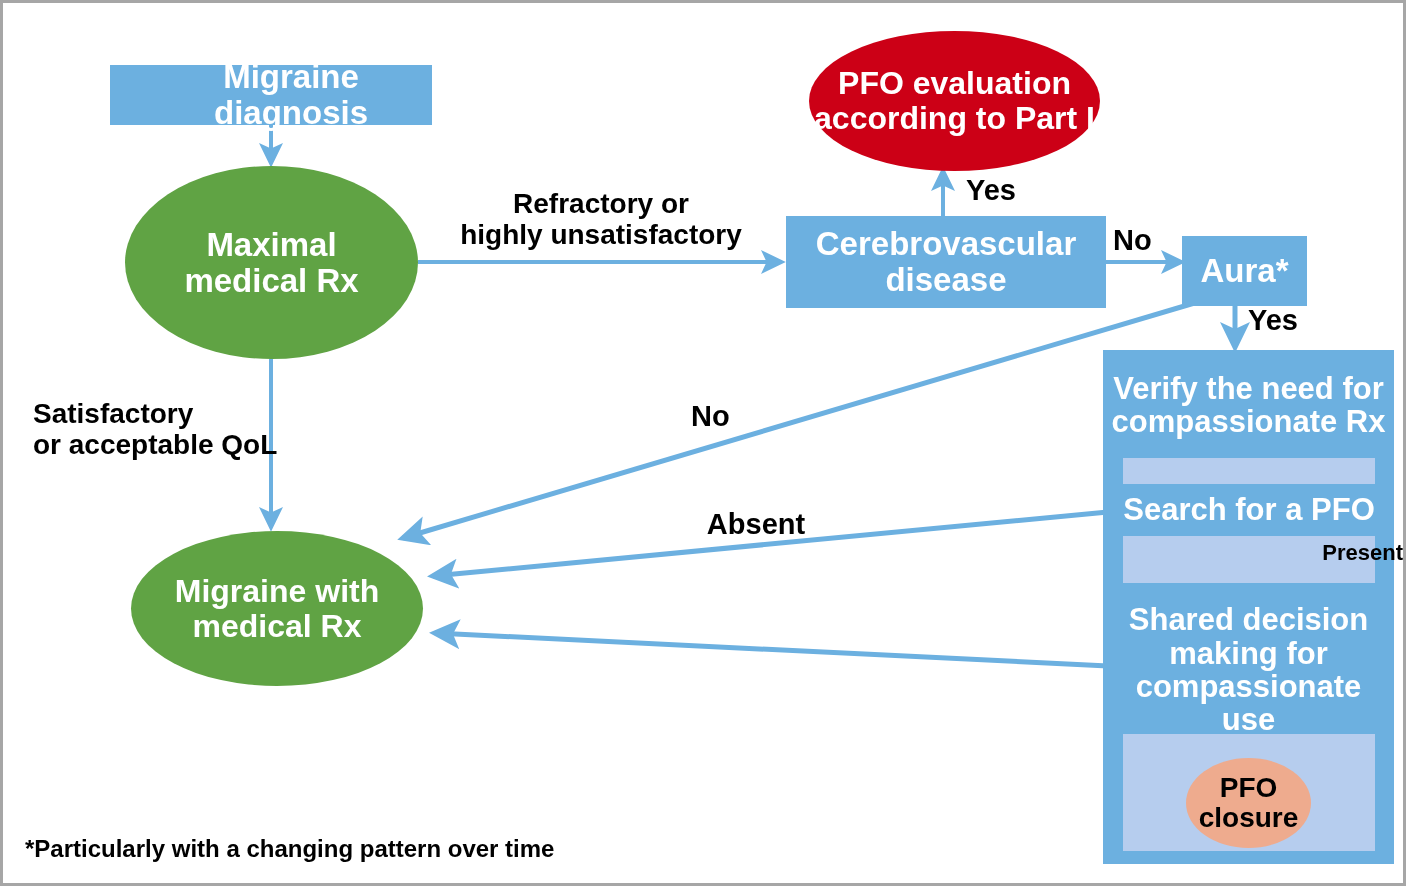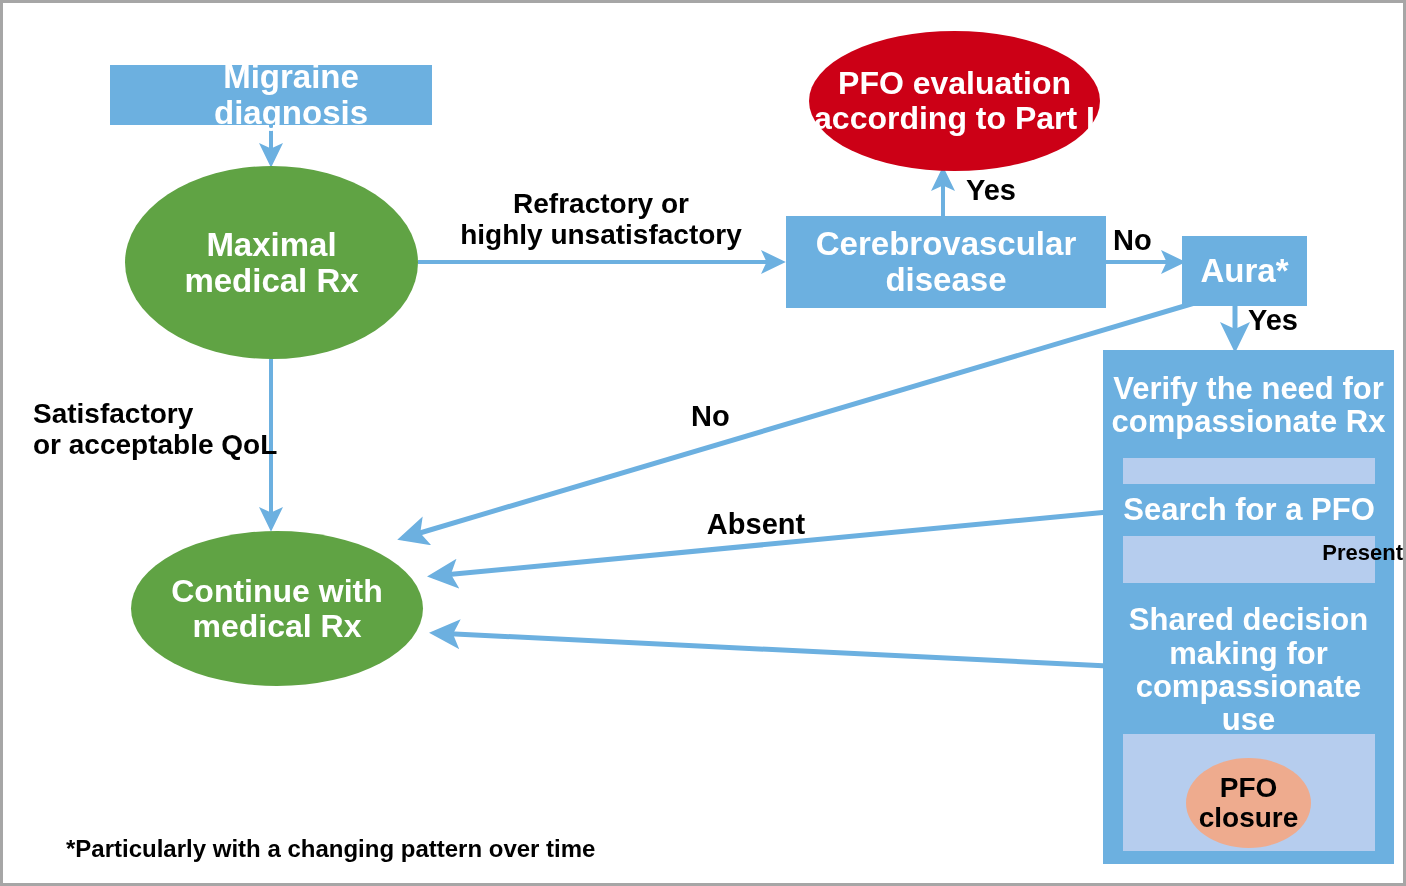--- a/index.html
+++ b/index.html
@@ -70,21 +70,20 @@
     font-weight: bold;
     text-align: center;
     line-height: 1.1;
     white-space: pre-line;
   }
   .footnote {
     position: absolute;
     color: #000000;
     font-weight: bold;
     white-space: nowrap;
-    margin-left: 41px;
   }
 </style>
 </head>
 <body>
 
 <div id="canvas">
 
   <svg id="svg-layer" viewBox="0 0 1406 886" xmlns="http://www.w3.org/2000/svg">
     <defs>
       <marker id="ah" markerWidth="7" markerHeight="7" refX="5.0" refY="3.0" orient="auto" markerUnits="strokeWidth">
@@ -132,21 +131,21 @@
 making for
 compassionate use</div>
   <div class="node ellipse salmon" style="left:1183px; top:755px; width:125px; height:90px; font-size:28px;">PFO
 closure</div>
 
   <div class="node box" style="left:107px; top:62px; width:322px; height:60px; font-size:33px;padding-left:40px;">Migraine diagnosis</div>
 
   <div class="node ellipse green" style="left:122px; top:163px; width:293px; height:193px; font-size:33px;">Maximal
 medical Rx</div>
 
-  <div class="node ellipse green" style="left:128px; top:528px; width:292px; height:155px; font-size:32px;">Continue with
+  <div class="node ellipse green" style="left:128px; top:528px; width:292px; height:155px; font-size:32px;">Migraine with
 medical Rx</div>
 
   <div class="node ellipse red" style="left:806px; top:28px; width:291px; height:140px; font-size:32px;">PFO evaluation
 according to Part I</div>
 
   <div class="node box" style="left:783px; top:213px; width:320px; height:92px; font-size:33px;">Cerebrovascular
 disease</div>
 
   <div class="node box" style="left:1179px; top:233px; width:125px; height:70px; font-size:33px;">Aura*</div>
 

